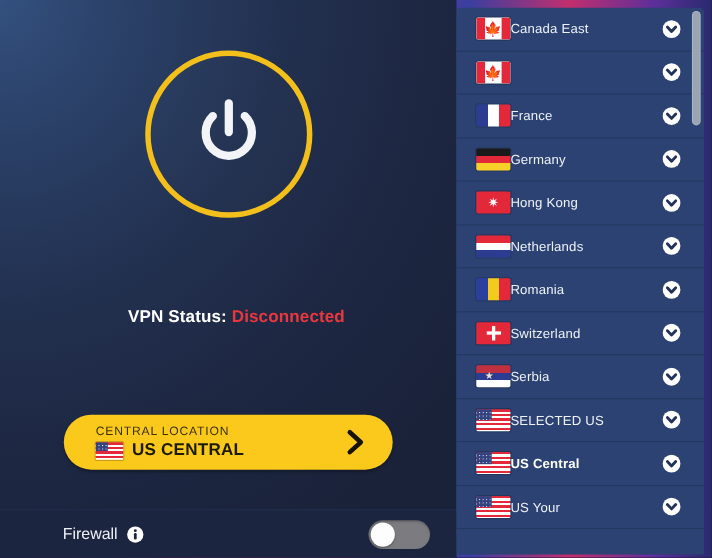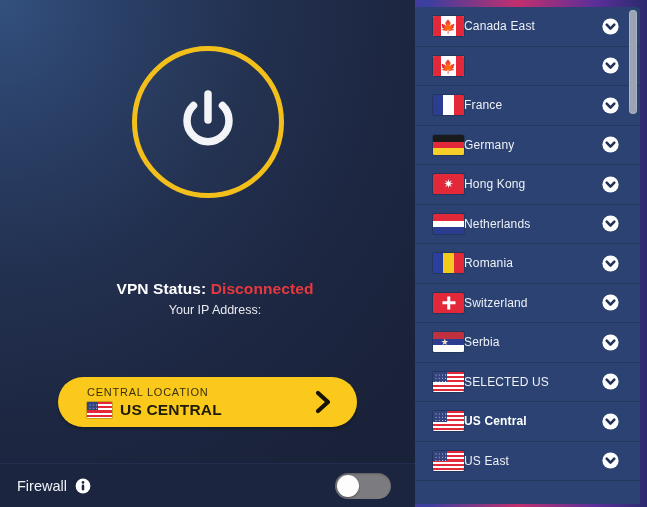--- a/index.html
+++ b/index.html
@@ -62,21 +62,21 @@
   }
   #sl-value-row { display:flex; align-items:center; gap:8px; margin-top:2px; }
   #sl-value { font-size:15.5px; font-weight:bold; color:#1d1a05; letter-spacing:.2px; }
   #sl-chevron { padding-right:22px; display:flex; align-items:center; }
 
   
   #footer-bar {
     position:absolute; left:0; bottom:0; width:415px; height:44px;
     background:#1b2540;
     border-top:1px solid #222e4d;
-    display:flex; align-items:center;
+    display:flex; align-items:center;padding-left:40px;
   }
   #fw-label-wrap { display:flex; align-items:center; gap:8px; padding-left:17px; }
   #fw-label { font-size:14.5px; color:#eef1f6; }
   #fw-info-icon { display:flex; cursor:pointer; }
   #fw-toggle {
     margin-left:auto; margin-right:24px;
     width:56px; height:26px; border-radius:13px; background:#7b7b80;
     position:relative; cursor:pointer;
     box-shadow:inset 0 1px 2px rgba(0,0,0,.25);
   }
@@ -212,21 +212,20 @@
         <line x1="37" y1="9" x2="37" y2="35" stroke="#f2f4f8" stroke-width="7.5" stroke-linecap="round"></line>
       </svg>
     </div>
   </div>
 
   <div id="status-block">
     <div id="status-line">
       <span id="status-label">VPN Status:</span>
       <span id="status-value">Disconnected</span>
     </div>
-    <div id="ip-line">Your IP Address:</div>
   </div>
 
   <div id="selected-location">
     <div id="sl-text">
       <div id="sl-caption">CENTRAL LOCATION</div>
       <div id="sl-value-row">
         <span class="sl-flag f-us"></span>
         <span id="sl-value">US CENTRAL</span>
       </div>
     </div>
@@ -368,21 +367,21 @@
         <span class="loc-name">US Central</span>
         <span class="loc-chev">
           <svg width="17" height="17" viewBox="0 0 17 17">
             <circle cx="8.5" cy="8.5" r="8.1" fill="#ffffff"></circle>
             <path d="M4.7 6.6 L8.5 10.6 L12.3 6.6" fill="none" stroke="#223258" stroke-width="2.6" stroke-linecap="round" stroke-linejoin="round"></path>
           </svg>
         </span>
       </div>
       <div class="loc-row">
         <span class="loc-flag f-us"></span>
-        <span class="loc-name">US East</span>
+        <span class="loc-name">US Your</span>
         <span class="loc-chev">
           <svg width="17" height="17" viewBox="0 0 17 17">
             <circle cx="8.5" cy="8.5" r="8.1" fill="#ffffff"></circle>
             <path d="M4.7 6.6 L8.5 10.6 L12.3 6.6" fill="none" stroke="#223258" stroke-width="2.6" stroke-linecap="round" stroke-linejoin="round"></path>
           </svg>
         </span>
       </div>
     </div>
   <div id="loc-scrollbar">
     <div id="loc-scroll-thumb"></div>

